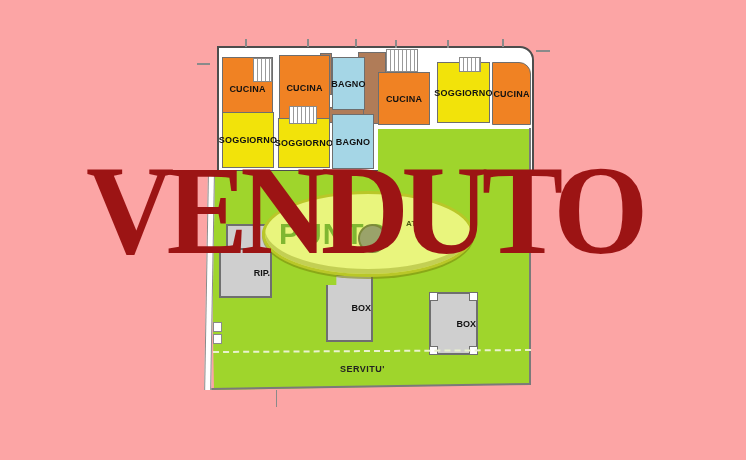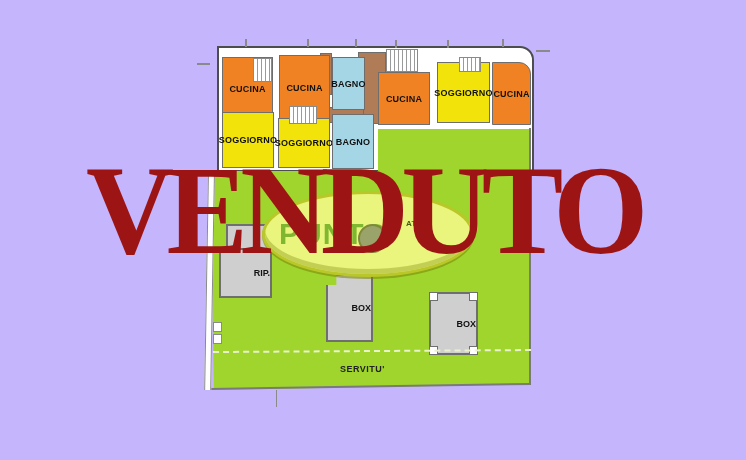--- a/index.html
+++ b/index.html
@@ -1,16 +1,16 @@
 <!DOCTYPE html>
 <html><head>
 <meta charset="utf-8">
 <style>
   html,body{margin:0;padding:0;background:#ffffff;}
-  #stage{position:relative;width:746px;height:460px;background:#c4b5fd;overflow:hidden;
+  #stage{position:relative;width:746px;height:460px;background:#fca5a5;overflow:hidden;
          font-family:"Liberation Sans",sans-serif;}
   .abs{position:absolute;}
   
   .shell{background:#ffffff;border:2px solid #4d4d4d;border-top-right-radius:14px;}
   
   .room{border:1px solid #6e6e6e;display:flex;align-items:center;justify-content:center;}
   .room span{font-size:9px;font-weight:bold;color:#111;letter-spacing:.2px;white-space:nowrap;}
   .kitchen{background:#f08223;}
   .living{background:#f2e30a;}
   .bath{background:#a5d6e6;}

